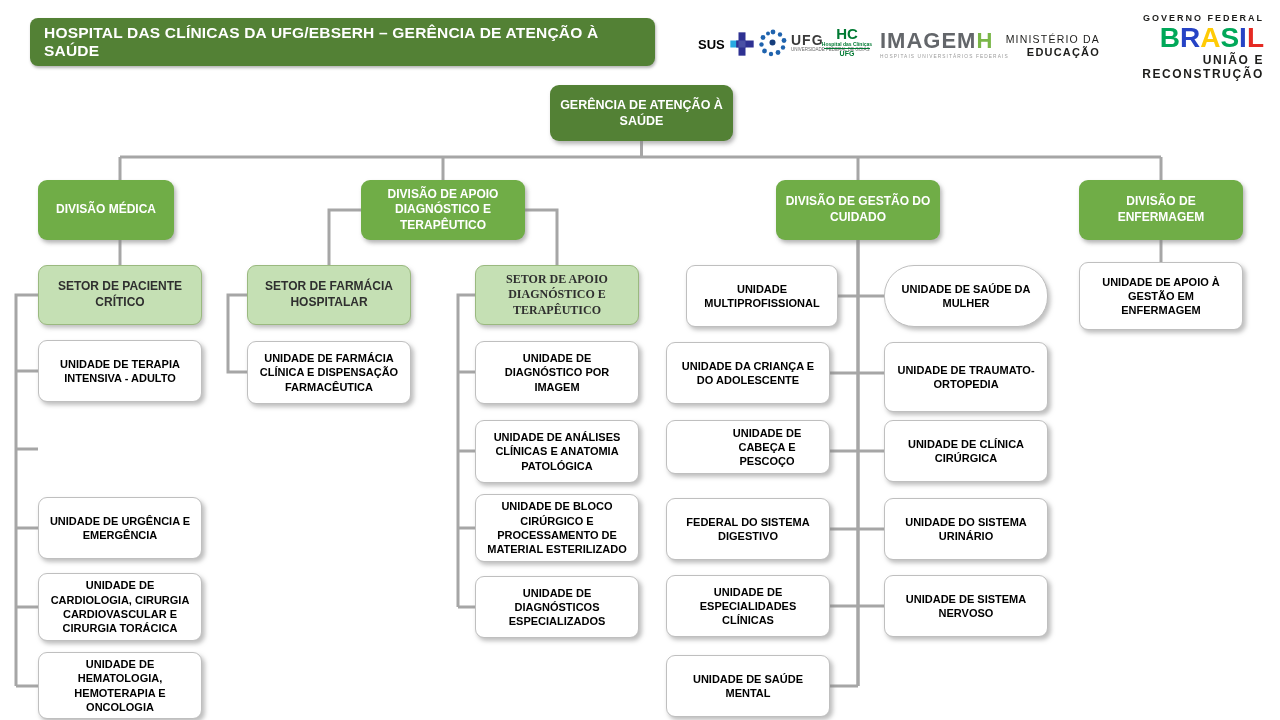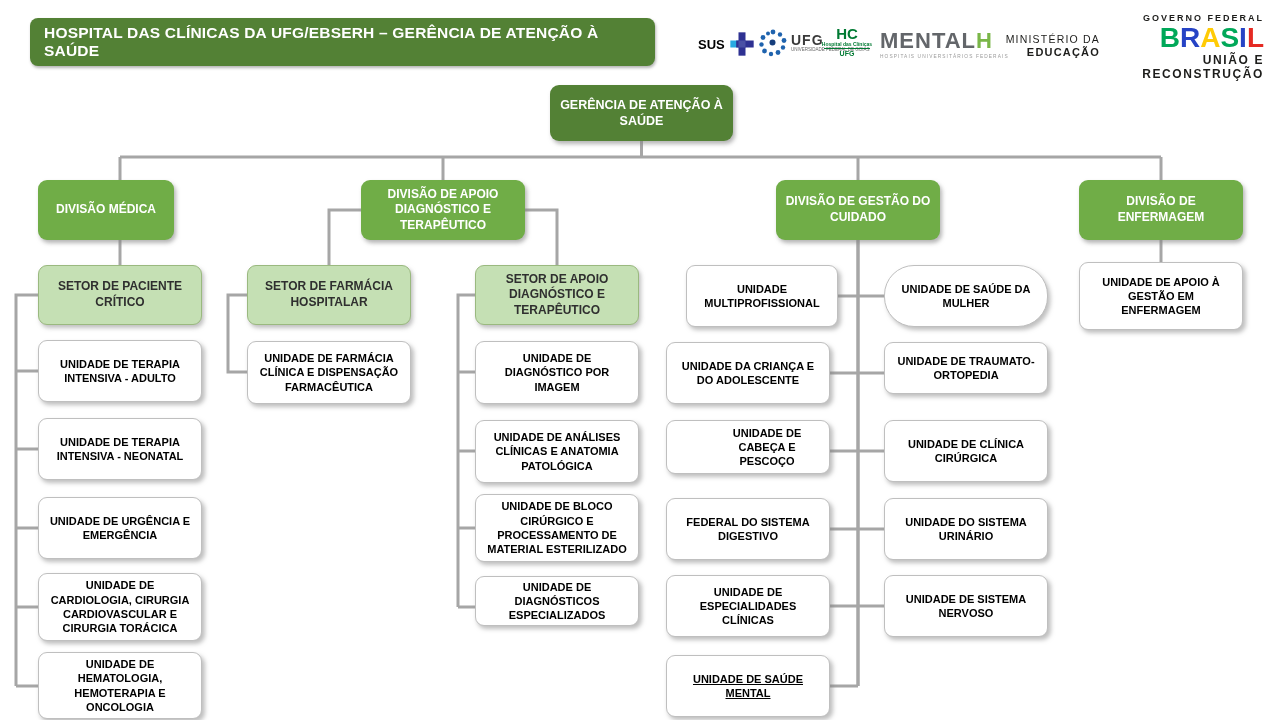--- a/index.html
+++ b/index.html
@@ -105,21 +105,21 @@
   </div>
 
   <div class="logo logo-hc">
     <div class="hc-main">HC</div>
     <div class="hc-sub1">Hospital das Clínicas</div>
     <div class="hc-rule"></div>
     <div class="hc-sub2">UFG</div>
   </div>
 
   <div class="logo logo-ebserh">
-    <div class="ebserh-main"><span>MENTAL</span><span class="ebserh-h">H</span></div>
+    <div class="ebserh-main"><span>IMAGEM</span><span class="ebserh-h">H</span></div>
     <div class="ebserh-sub">HOSPITAIS UNIVERSITÁRIOS FEDERAIS</div>
   </div>
 
   <div class="logo logo-mec">
     <div class="mec-1">MINISTÉRIO DA</div>
     <div class="mec-2">EDUCAÇÃO</div>
   </div>
 
   <div class="logo logo-gov">
     <div class="gov-top">GOVERNO FEDERAL</div>
@@ -129,43 +129,42 @@
 
   <div class="node root" style="left:550px;top:85px;width:183px;height:56px;">GERÊNCIA DE ATENÇÃO À SAÚDE</div>
 
   <div class="node division" style="left:38px;top:180px;width:136px;height:60px;">DIVISÃO MÉDICA</div>
   <div class="node division" style="left:361px;top:180px;width:164px;height:60px;">DIVISÃO DE APOIO DIAGNÓSTICO E TERAPÊUTICO</div>
   <div class="node division" style="left:776px;top:180px;width:164px;height:60px;">DIVISÃO DE GESTÃO DO CUIDADO</div>
   <div class="node division" style="left:1079px;top:180px;width:164px;height:60px;">DIVISÃO DE ENFERMAGEM</div>
 
   <div class="node setor" style="left:38px;top:265px;width:164px;height:60px;">SETOR DE PACIENTE CRÍTICO</div>
   <div class="node setor" style="left:247px;top:265px;width:164px;height:60px;">SETOR DE FARMÁCIA HOSPITALAR</div>
-  <div class="node setor" style="left:475px;top:265px;width:164px;height:60px;">SETOR DE APOIO DIAGNÓSTICO E TERAPÊUTICO</div>
+  <div class="node setor" style="left:475px;top:265px;width:164px;height:60px;font-family:Liberation Serif, serif;">SETOR DE APOIO DIAGNÓSTICO E TERAPÊUTICO</div>
 
   <div class="node unit" style="left:38px;top:340px;width:164px;height:62px;">UNIDADE DE TERAPIA INTENSIVA - ADULTO</div>
-  <div class="node unit" style="left:38px;top:418px;width:164px;height:62px;">UNIDADE DE TERAPIA INTENSIVA - NEONATAL</div>
   <div class="node unit" style="left:38px;top:497px;width:164px;height:62px;">UNIDADE DE URGÊNCIA E EMERGÊNCIA</div>
   <div class="node unit" style="left:38px;top:573px;width:164px;height:68px;">UNIDADE DE CARDIOLOGIA, CIRURGIA CARDIOVASCULAR E CIRURGIA TORÁCICA</div>
   <div class="node unit" style="left:38px;top:652px;width:164px;height:67px;">UNIDADE DE HEMATOLOGIA, HEMOTERAPIA E ONCOLOGIA</div>
 
   <div class="node unit" style="left:247px;top:341px;width:164px;height:63px;">UNIDADE DE FARMÁCIA CLÍNICA E DISPENSAÇÃO FARMACÊUTICA</div>
 
   <div class="node unit" style="left:475px;top:341px;width:164px;height:63px;">UNIDADE DE DIAGNÓSTICO POR IMAGEM</div>
   <div class="node unit" style="left:475px;top:420px;width:164px;height:63px;">UNIDADE DE ANÁLISES CLÍNICAS E ANATOMIA PATOLÓGICA</div>
   <div class="node unit" style="left:475px;top:494px;width:164px;height:68px;">UNIDADE DE BLOCO CIRÚRGICO E PROCESSAMENTO DE MATERIAL ESTERILIZADO</div>
-  <div class="node unit" style="left:475px;top:576px;width:164px;height:50px;">UNIDADE DE DIAGNÓSTICOS ESPECIALIZADOS</div>
+  <div class="node unit" style="left:475px;top:576px;width:164px;height:62px;">UNIDADE DE DIAGNÓSTICOS ESPECIALIZADOS</div>
 
   <div class="node unit" style="left:686px;top:265px;width:152px;height:62px;">UNIDADE MULTIPROFISSIONAL</div>
   <div class="node unit" style="left:666px;top:342px;width:164px;height:62px;">UNIDADE DA CRIANÇA E DO ADOLESCENTE</div>
   <div class="node unit" style="left:666px;top:420px;width:164px;height:54px;padding-left:47px;">UNIDADE DE CABEÇA E PESCOÇO</div>
   <div class="node unit" style="left:666px;top:498px;width:164px;height:62px;">FEDERAL DO SISTEMA DIGESTIVO</div>
   <div class="node unit" style="left:666px;top:575px;width:164px;height:62px;">UNIDADE DE ESPECIALIDADES CLÍNICAS</div>
-  <div class="node unit" style="left:666px;top:655px;width:164px;height:62px;text-decoration:underline;">UNIDADE DE SAÚDE MENTAL</div>
+  <div class="node unit" style="left:666px;top:655px;width:164px;height:62px;">UNIDADE DE SAÚDE MENTAL</div>
 
   <div class="node unit" style="left:884px;top:265px;width:164px;height:62px;border-radius:30px;">UNIDADE DE SAÚDE DA MULHER</div>
-  <div class="node unit" style="left:884px;top:342px;width:164px;height:52px;">UNIDADE DE TRAUMATO-ORTOPEDIA</div>
+  <div class="node unit" style="left:884px;top:342px;width:164px;height:70px;">UNIDADE DE TRAUMATO-ORTOPEDIA</div>
   <div class="node unit" style="left:884px;top:420px;width:164px;height:62px;">UNIDADE DE CLÍNICA CIRÚRGICA</div>
   <div class="node unit" style="left:884px;top:498px;width:164px;height:62px;">UNIDADE DO SISTEMA URINÁRIO</div>
   <div class="node unit" style="left:884px;top:575px;width:164px;height:62px;">UNIDADE DE SISTEMA NERVOSO</div>
 
   <div class="node unit" style="left:1079px;top:262px;width:164px;height:68px;">UNIDADE DE APOIO À GESTÃO EM ENFERMAGEM</div>
 
 </div>
 
 </body></html>

